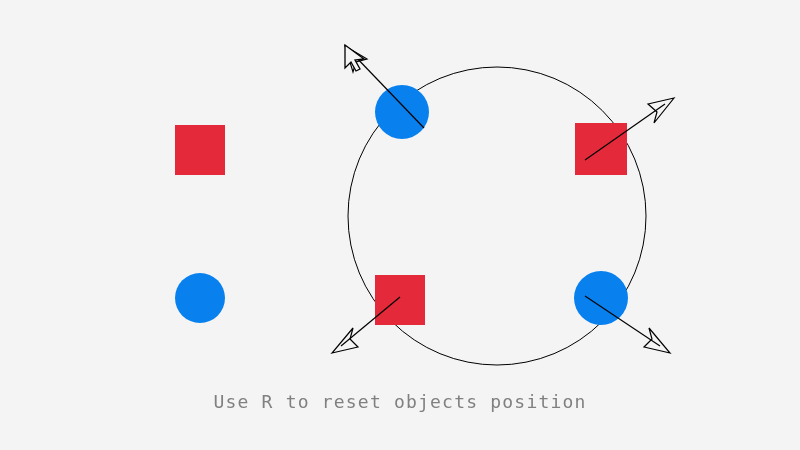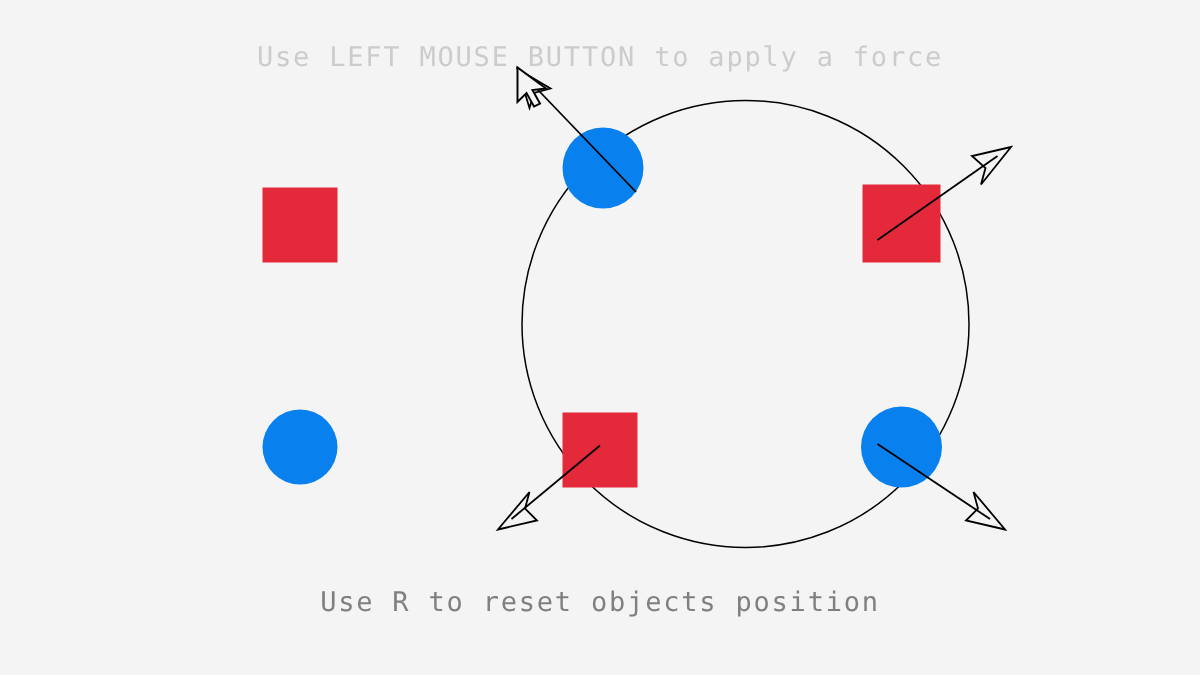--- a/index.html
+++ b/index.html
@@ -47,21 +47,20 @@
     width: 800px;
     height: 450px;
     overflow: visible;
   }
 </style>
 </head>
 <body style="background: rgb(244, 244, 244);">
 
 <div id="stage">
 
-  <div class="hint" id="hint-top" style="color: rgb(204, 204, 204);">Use LEFT MOUSE BUTTON to apply a force</div>
 
   <svg class="layer" id="scene-layer" viewBox="0 0 800 450" xmlns="http://www.w3.org/2000/svg">
 
     <circle id="boundary-circle" cx="497" cy="216" r="149" fill="none" stroke="#000000" stroke-width="1"></circle>
 
     <rect id="square-left" x="175" y="125" width="50" height="50" fill="#e42a3a"></rect>
 
     <rect id="square-right" x="575" y="123" width="52" height="52" fill="#e42a3a"></rect>
 
     <rect id="square-bottom" x="375" y="275" width="50" height="50" fill="#e42a3a"></rect>

